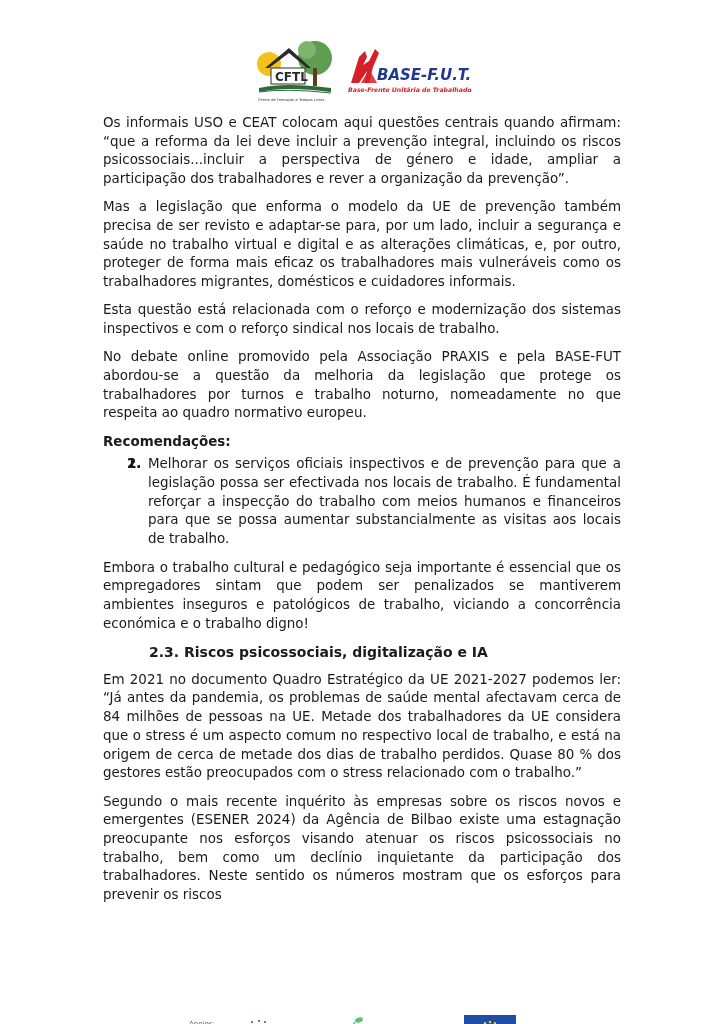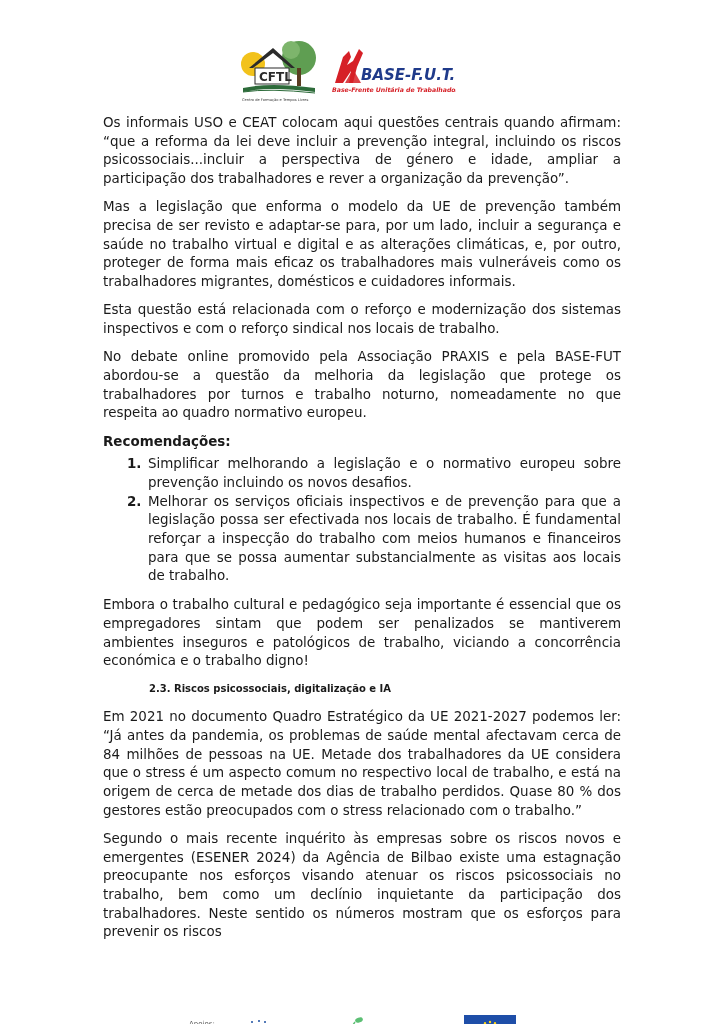--- a/index.html
+++ b/index.html
@@ -1,29 +1,29 @@
 <!DOCTYPE html>
 <html><head>
 <meta charset="utf-8">
 <style>
   html, body { margin: 0; padding: 0; background: #ffffff; }
   body { width: 724px; height: 1024px; position: relative; overflow: hidden;
          font-family: "DejaVu Sans", sans-serif; color: #1a1a1a; }
-  .header-logos { position: absolute; top: 38px; left: 239px; width: 220px; height: 70px; text-align: right; }
+  .header-logos { position: absolute; top: 38px; left: 255px; width: 220px; height: 70px; text-align: right; }
   .logo-cftl { position: absolute; left: 0; top: 0; width: 80px; height: 66px; }
   .logo-base { position: absolute; left: 92px; top: 5px; width: 125px; height: 60px; font-style: italic; }
   .content { position: absolute; left: 103px; top: 114px; width: 518px;
              font-size: 13.45px; line-height: 18.7px; }
   .content p { margin: 0 0 9.5px 0; text-align: justify; }
   .content p.last { text-align: left; }
   .rec-title { font-weight: bold; margin: 0 0 4px 0; }
   ol.recs { margin: 0 0 10px 0; padding: 0; list-style: none; }
   ol.recs li { position: relative; padding-left: 45px; text-align: justify; margin: 0; }
   ol.recs li .num { position: absolute; left: 24px; top: 0; font-weight: bold; }
-  h3.section { font-size: 10px; font-weight: bold; margin: 0 0 9px 46px; line-height: 18.7px; }
+  h3.section { font-size: 14px; font-weight: bold; margin: 0 0 9px 46px; line-height: 18.7px; }
   .footer { position: absolute; top: 1012px; left: 180px; width: 400px; height: 58px; text-decoration: underline; }
   .apoios { position: absolute; left: 9px; top: 8px; font-size: 7px; color: #555; }
   .eza { position: absolute; left: 58px; top: 4px; width: 70px; height: 48px; }
   .ipcm { position: absolute; left: 135px; top: 2px; width: 68px; height: 48px; }
   .eu { position: absolute; left: 270px; top: 0; width: 90px; height: 52px; }
   .eu-flag { position: absolute; left: 14px; top: 3px; width: 52px; height: 34px; background: #1e4ea8; }
   .eu-caption { position: absolute; left: 0; top: 39px; font-size: 5.5px; font-style: italic; color: #222; white-space: nowrap; font-weight: bold; }
 </style>
 </head>
 <body>
@@ -57,21 +57,20 @@
 
 <div class="content">
   <p>Os informais USO e CEAT colocam aqui questões centrais quando afirmam: “que a reforma da lei deve incluir a prevenção integral, incluindo os riscos psicossociais...incluir a perspectiva de género e idade, ampliar a participação dos trabalhadores e rever a organização da prevenção”.</p>
   <p>Mas a legislação que enforma o modelo da UE de prevenção também precisa de ser revisto e adaptar-se para, por um lado, incluir a segurança e saúde no trabalho virtual e digital e as alterações climáticas, e, por outro, proteger de forma mais eficaz os trabalhadores mais vulneráveis como os trabalhadores migrantes, domésticos e cuidadores informais.</p>
   <p>Esta questão está relacionada com o reforço e modernização dos sistemas inspectivos e com o reforço sindical nos locais de trabalho.</p>
   <p>No debate online promovido pela Associação PRAXIS e pela BASE-FUT abordou-se a questão da melhoria da legislação que protege os trabalhadores por turnos e trabalho noturno, nomeadamente no que respeita ao quadro normativo europeu.</p>
   <div class="rec-title">Recomendações:</div>
   <ol class="recs">
     <li>
       <span class="num">1.</span>
-      <span>Simplificar melhorando a legislação e o normativo europeu sobre prevenção incluindo os novos desafios.</span>
     </li>
     <li>
       <span class="num">2.</span>
       <span>Melhorar os serviços oficiais inspectivos e de prevenção para que a legislação possa ser efectivada nos locais de trabalho. É fundamental reforçar a inspecção do trabalho com meios humanos e financeiros para que se possa aumentar substancialmente as visitas aos locais de trabalho.</span>
     </li>
   </ol>
   <p>Embora o trabalho cultural e pedagógico seja importante é essencial que os empregadores sintam que podem ser penalizados se mantiverem ambientes inseguros e patológicos de trabalho, viciando a concorrência económica e o trabalho digno!</p>
   <h3 class="section">2.3. Riscos psicossociais, digitalização e IA</h3>
   <p>Em 2021 no documento Quadro Estratégico da UE 2021-2027 podemos ler: “Já antes da pandemia, os problemas de saúde mental afectavam cerca de 84 milhões de pessoas na UE. Metade dos trabalhadores da UE considera que o stress é um aspecto comum no respectivo local de trabalho, e está na origem de cerca de metade dos dias de trabalho perdidos. Quase 80 % dos gestores estão preocupados com o stress relacionado com o trabalho.”</p>
   <p class="last" style="text-align: justify;">Segundo o mais recente inquérito às empresas sobre os riscos novos e emergentes (ESENER 2024) da Agência de Bilbao existe uma estagnação preocupante nos esforços visando atenuar os riscos psicossociais no trabalho, bem como um declínio inquietante da participação dos trabalhadores. Neste sentido os números mostram que os esforços para prevenir os riscos</p>

